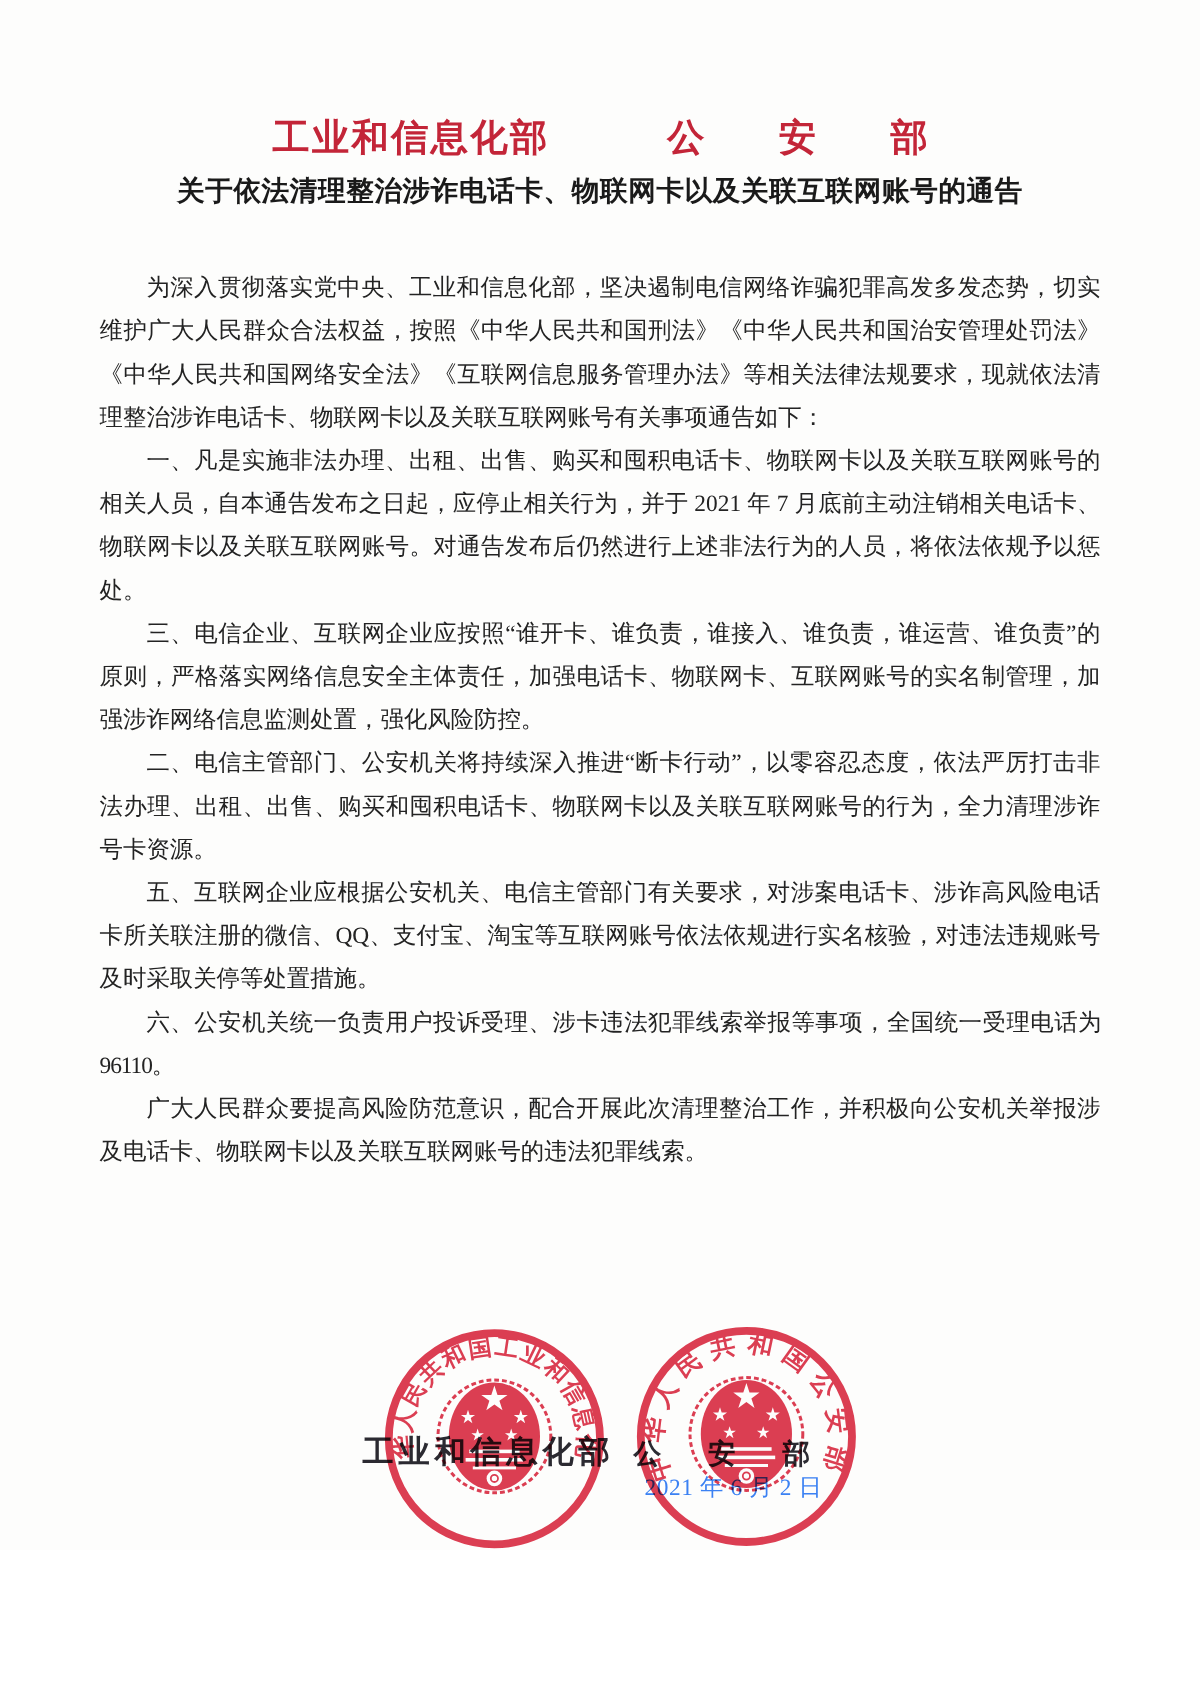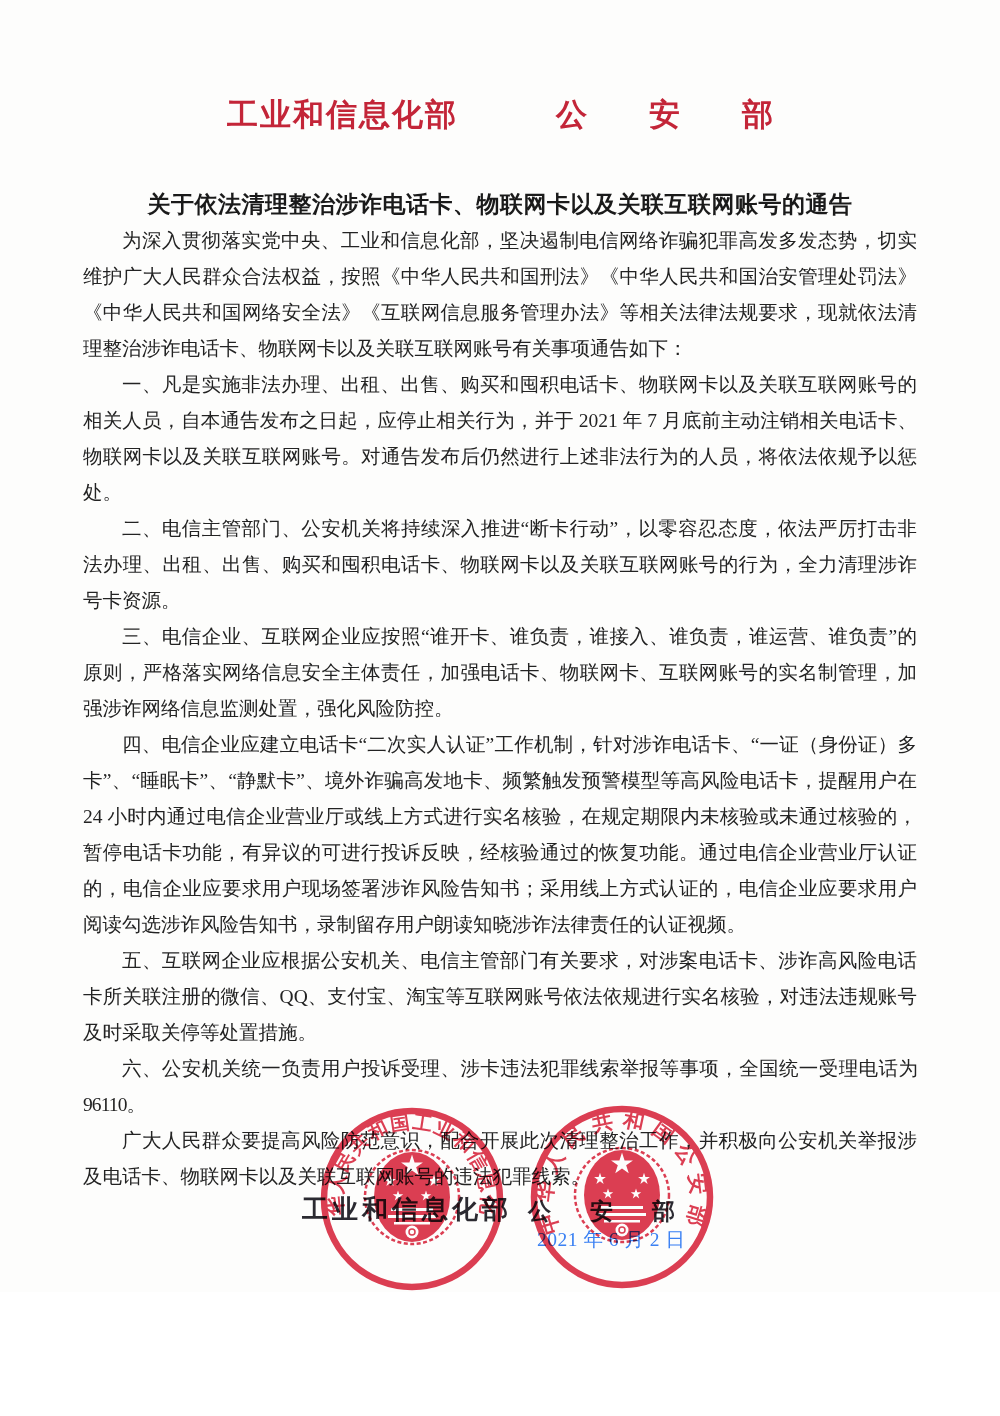--- a/index.html
+++ b/index.html
@@ -25,21 +25,20 @@
     font-weight:700;font-size:31px;letter-spacing:2px;
     white-space:nowrap;
   }
   .header-gap{display:inline-block;width:98px;}
   .ministry-right{letter-spacing:2em;margin-right:-2em;}
   .doc-title{
     position:absolute;top:144px;left:0;width:100%;
     text-align:center;
     font-size:23px;font-weight:700;color:#1a1a1a;
     letter-spacing:0.5px;
-    margin-top:45px;
   }
   .body-text{
     position:absolute;left:83px;top:223px;width:834px;
     font-size:19.5px;line-height:36px;
     text-align:justify;
   }
   .body-text p{margin:0;text-indent:2em;}
   .body-text p.tight{letter-spacing:-0.9px;font-family:Liberation Serif, serif;}
   .seal{
     position:absolute;
@@ -85,23 +84,22 @@
     <span>工业和信息化部</span>
     <span class="header-gap"></span>
     <span class="ministry-right">公安部</span>
   </div>
 
   <div class="doc-title">关于依法清理整治涉诈电话卡、物联网卡以及关联互联网账号的通告</div>
 
   <div class="body-text">
     <p>为深入贯彻落实党中央、工业和信息化部，坚决遏制电信网络诈骗犯罪高发多发态势，切实维护广大人民群众合法权益，按照《中华人民共和国刑法》《中华人民共和国治安管理处罚法》《中华人民共和国网络安全法》《互联网信息服务管理办法》等相关法律法规要求，现就依法清理整治涉诈电话卡、物联网卡以及关联互联网账号有关事项通告如下：</p>
     <p>一、凡是实施非法办理、出租、出售、购买和囤积电话卡、物联网卡以及关联互联网账号的相关人员，自本通告发布之日起，应停止相关行为，并于 2021 年 7 月底前主动注销相关电话卡、物联网卡以及关联互联网账号。对通告发布后仍然进行上述非法行为的人员，将依法依规予以惩处。</p>
+    <p>三、电信企业、互联网企业应按照“谁开卡、谁负责，谁接入、谁负责，谁运营、谁负责”的原则，严格落实网络信息安全主体责任，加强电话卡、物联网卡、互联网账号的实名制管理，加强涉诈网络信息监测处置，强化风险防控。</p>
     <p>二、电信主管部门、公安机关将持续深入推进“断卡行动”，以零容忍态度，依法严厉打击非法办理、出租、出售、购买和囤积电话卡、物联网卡以及关联互联网账号的行为，全力清理涉诈号卡资源。</p>
-    <p>三、电信企业、互联网企业应按照“谁开卡、谁负责，谁接入、谁负责，谁运营、谁负责”的原则，严格落实网络信息安全主体责任，加强电话卡、物联网卡、互联网账号的实名制管理，加强涉诈网络信息监测处置，强化风险防控。</p>
-    <p>四、电信企业应建立电话卡“二次实人认证”工作机制，针对涉诈电话卡、“一证（身份证）多卡”、“睡眠卡”、“静默卡”、境外诈骗高发地卡、频繁触发预警模型等高风险电话卡，提醒用户在 24 小时内通过电信企业营业厅或线上方式进行实名核验，在规定期限内未核验或未通过核验的，暂停电话卡功能，有异议的可进行投诉反映，经核验通过的恢复功能。通过电信企业营业厅认证的，电信企业应要求用户现场签署涉诈风险告知书；采用线上方式认证的，电信企业应要求用户阅读勾选涉诈风险告知书，录制留存用户朗读知晓涉诈法律责任的认证视频。</p>
     <p>五、互联网企业应根据公安机关、电信主管部门有关要求，对涉案电话卡、涉诈高风险电话卡所关联注册的微信、QQ、支付宝、淘宝等互联网账号依法依规进行实名核验，对违法违规账号及时采取关停等处置措施。</p>
     <p class="tight">六、公安机关统一负责用户投诉受理、涉卡违法犯罪线索举报等事项，全国统一受理电话为 96110。</p>
     <p>广大人民群众要提高风险防范意识，配合开展此次清理整治工作，并积极向公安机关举报涉及电话卡、物联网卡以及关联互联网账号的违法犯罪线索。</p>
   </div>
 
   <div class="overlay-name overlay-name-left">工业和信息化部</div>
   <div class="overlay-name overlay-name-right">公安部</div>
 
   <svg class="seal seal-left" width="190" height="190" viewBox="0 0 190 190">
     <circle cx="95" cy="95" r="88" fill="none" stroke="var(--seal-red)" stroke-width="6.5"></circle>

